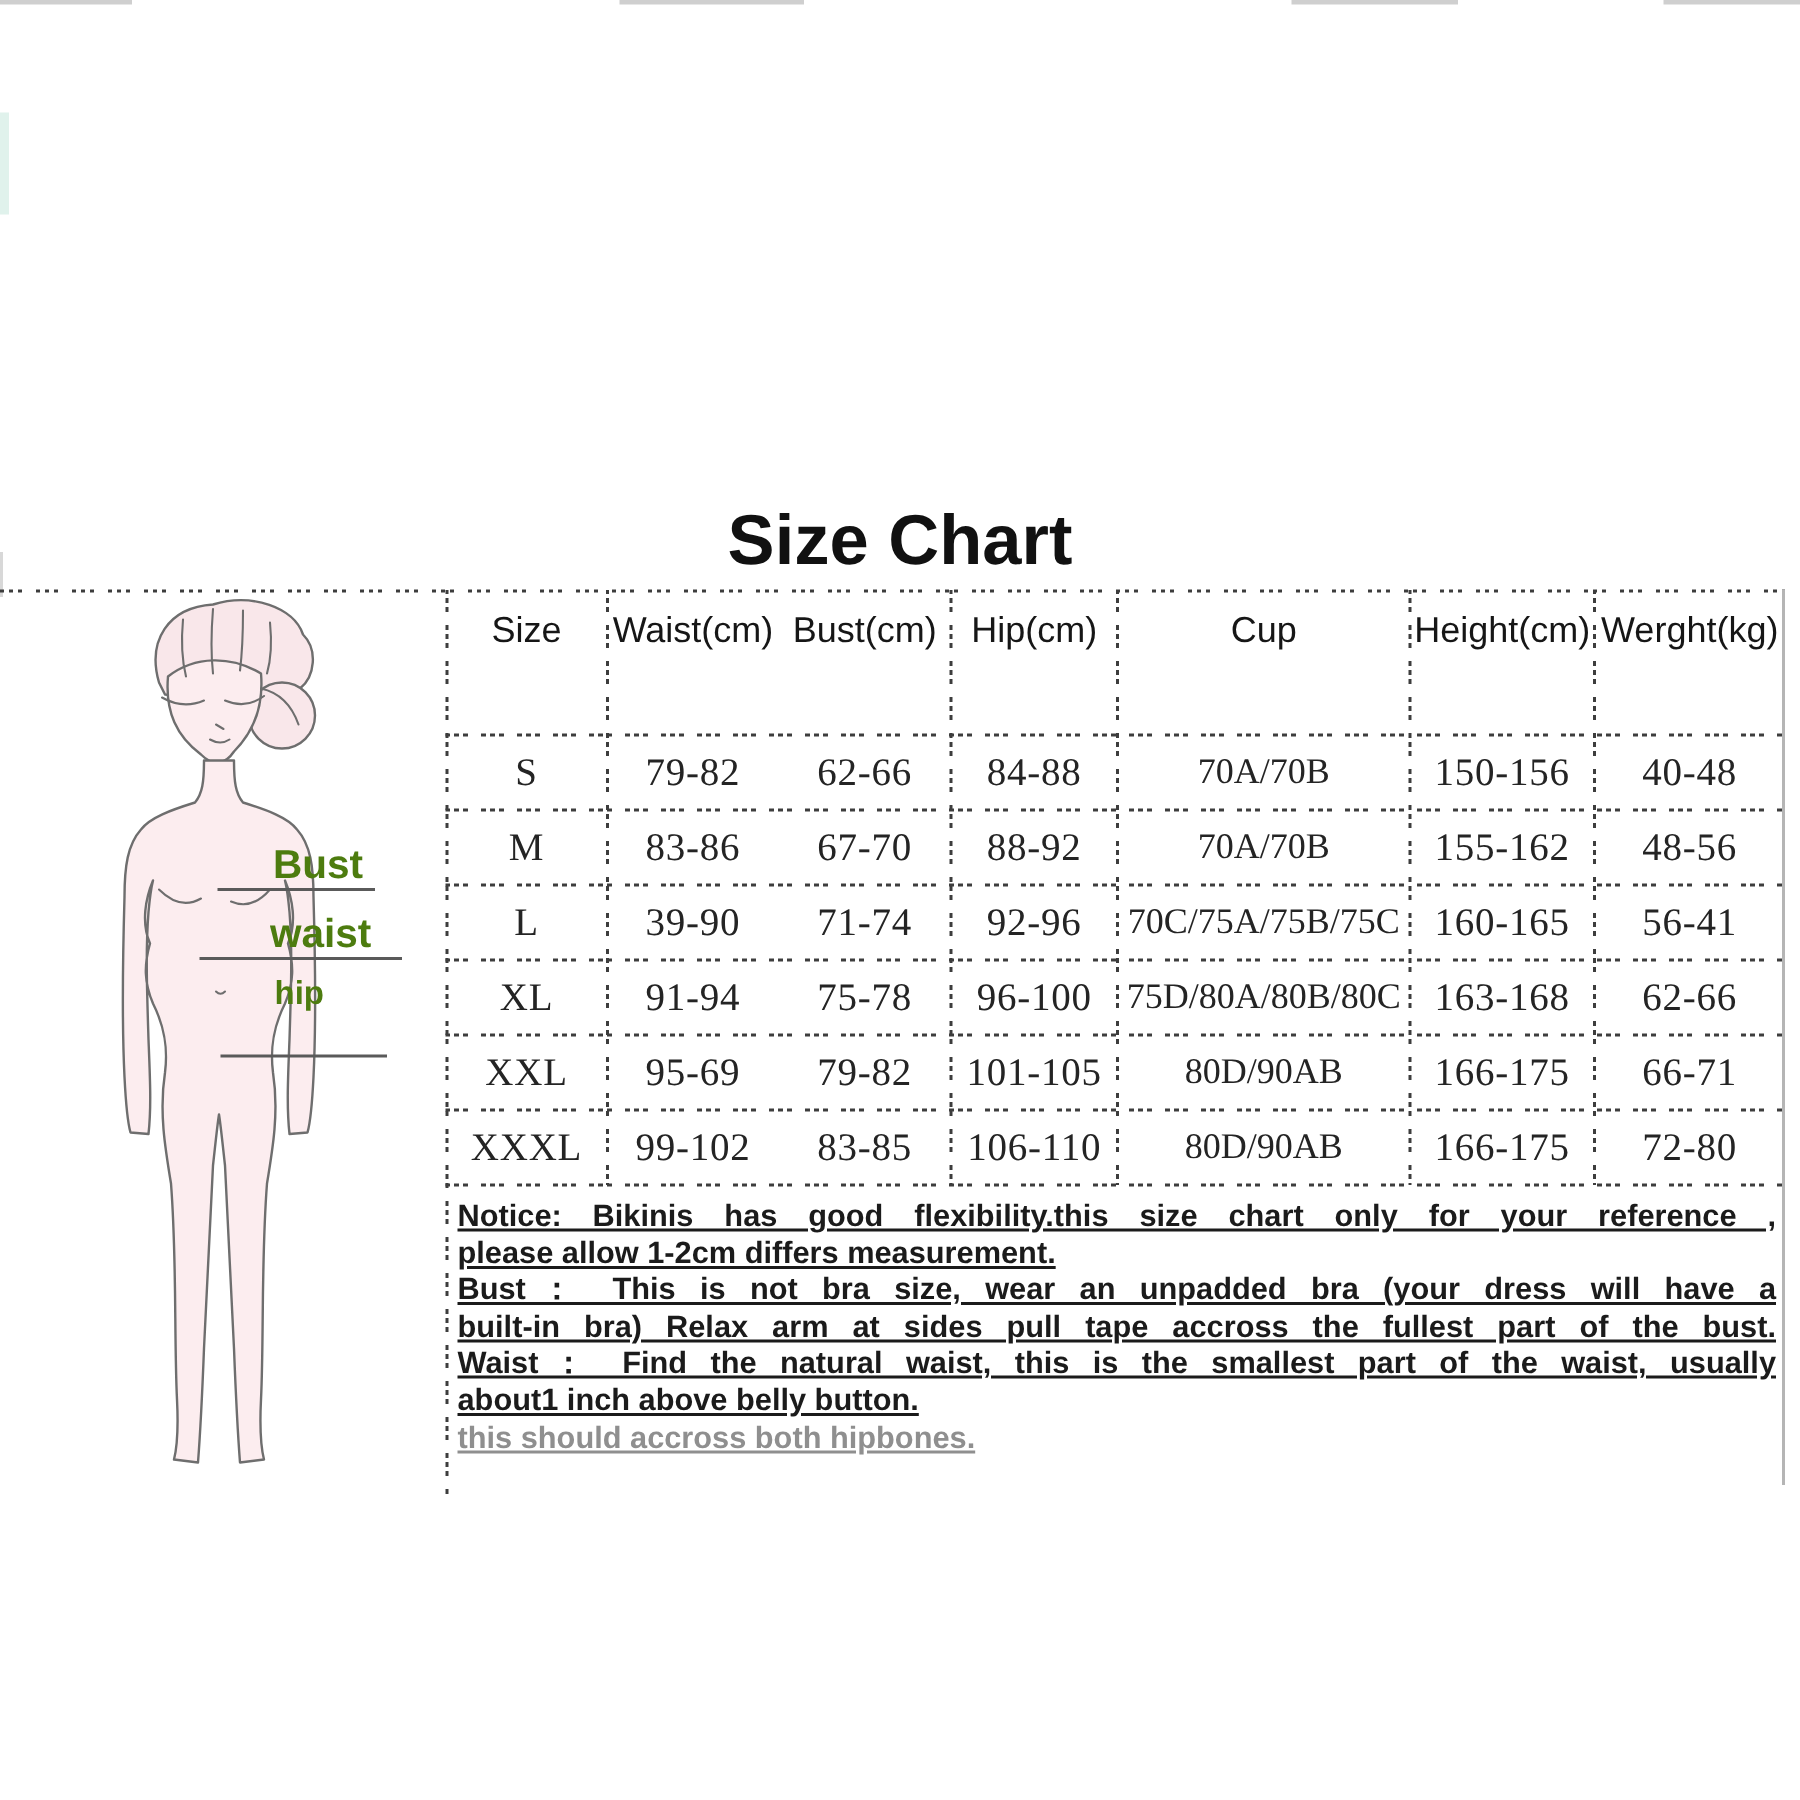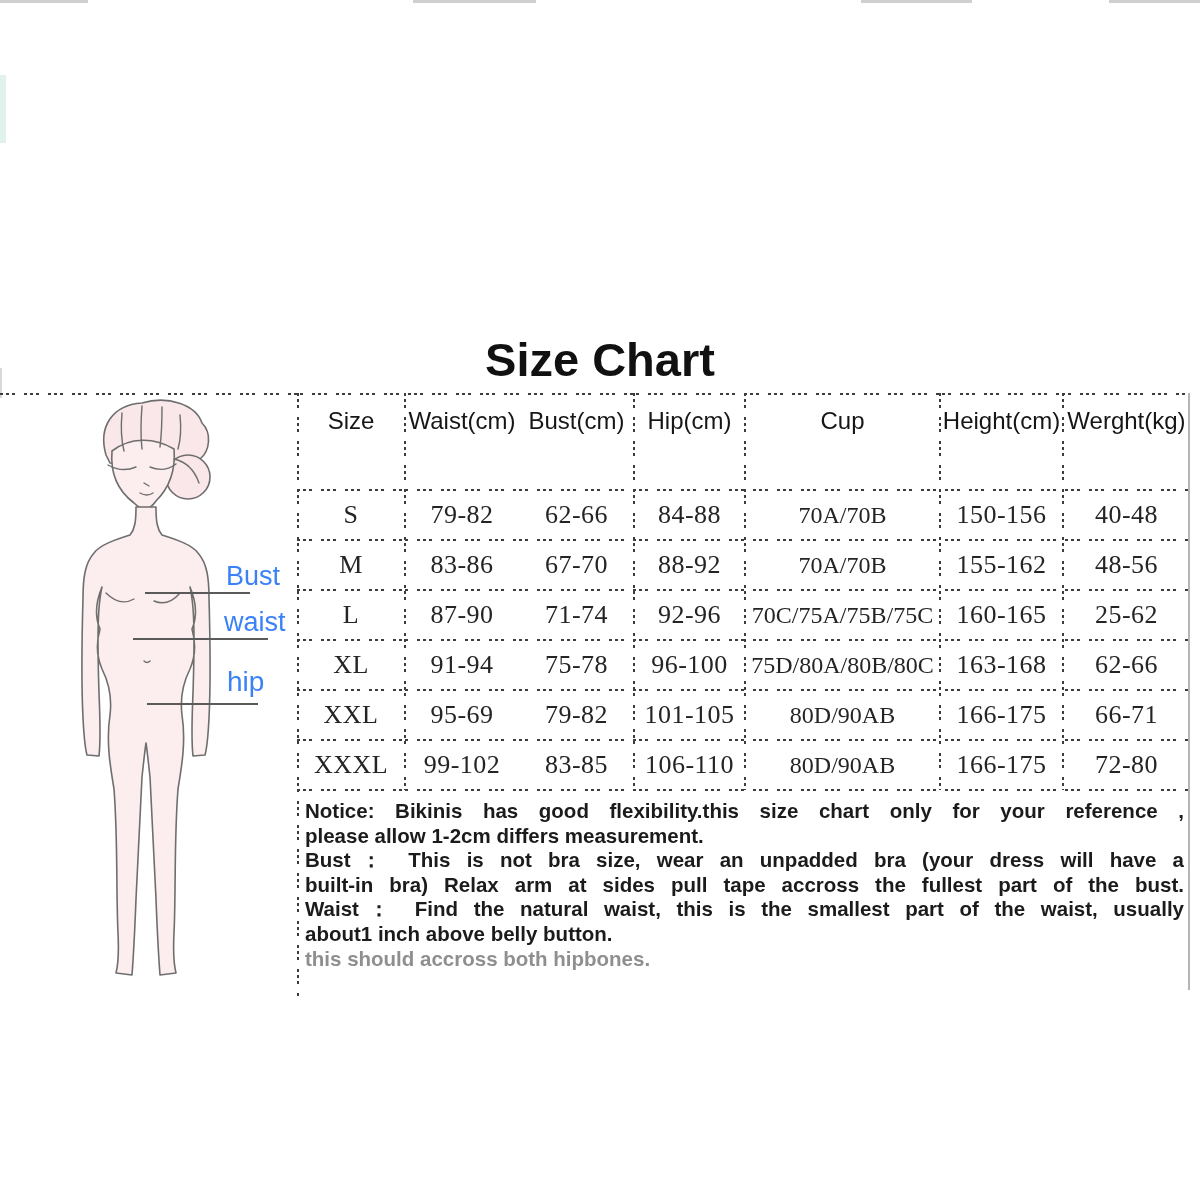--- a/index.html
+++ b/index.html
@@ -29,30 +29,30 @@
   .cells{position:absolute;left:0;top:0;width:893px;height:397px;display:grid;
          grid-template-columns:108px 114px 115px 111px 195px 123px 127px;
          grid-template-rows:97px 50px 50px 50px 50px 50px 50px;}
   .hcell{display:flex;justify-content:center;align-items:flex-start;padding-top:14px;
          font-weight:normal;font-size:24px;color:#161616;}
   .dcell{display:flex;justify-content:center;align-items:center;
          font-family:"Liberation Serif",serif;font-size:26px;letter-spacing:.5px;color:#242424;}
   .dcell.cup{font-size:24px;letter-spacing:0;}
   
   .notice{position:absolute;left:0;top:397px;width:893px;padding:9px 6px 0 8px;box-sizing:border-box;}
-  .nline{font-weight:bold;font-size:20.5px;line-height:24.6px;color:#1b1b1b;white-space:normal;}
+  .nline{font-weight:bold;font-size:20.5px;line-height:24.6px;color:#1b1b1b;white-space:normal;text-decoration:underline;}
   .nline.j{text-align:justify;text-align-last:justify;}
   .nline.gray{color:#8f8f8f;}
   
   .figure-area{position:absolute;left:50px;top:393px;width:280px;height:600px;}
   .pointer-line{position:absolute;height:2px;background:#5a5a5a;}
-  .fig-label{position:absolute;font-weight:normal;color:#3b82f6;margin-left:44px;}
+  .fig-label{position:absolute;font-weight:bold;color:#4d7c0f;}
   .lbl-bust{left:132px;top:168px;font-size:27px;}
   .lbl-waist{left:130px;top:214px;font-size:27px;text-align:center;}
-  .lbl-hip{left:133px;top:273px;font-size:28px;}
+  .lbl-hip{left:133px;top:256px;font-size:22px;}
   .pl-bust{left:95px;top:199px;width:105px;}
   .pl-waist{left:83px;top:245px;width:135px;}
   .pl-hip{left:97px;top:310px;width:111px;}
 </style>
 </head>
 <body>
 
 <div class="canvas">
 
   <div class="top-dash" style="left:0;width:88px"></div>
@@ -181,26 +181,26 @@
 
       <div class="dcell">M</div>
       <div class="dcell">83-86</div>
       <div class="dcell">67-70</div>
       <div class="dcell">88-92</div>
       <div class="dcell cup">70A/70B</div>
       <div class="dcell">155-162</div>
       <div class="dcell">48-56</div>
 
       <div class="dcell">L</div>
-      <div class="dcell">87-90</div>
+      <div class="dcell">39-90</div>
       <div class="dcell">71-74</div>
       <div class="dcell">92-96</div>
       <div class="dcell cup">70C/75A/75B/75C</div>
       <div class="dcell">160-165</div>
-      <div class="dcell">25-62</div>
+      <div class="dcell">56-41</div>
 
       <div class="dcell">XL</div>
       <div class="dcell">91-94</div>
       <div class="dcell">75-78</div>
       <div class="dcell">96-100</div>
       <div class="dcell cup">75D/80A/80B/80C</div>
       <div class="dcell">163-168</div>
       <div class="dcell">62-66</div>
 
       <div class="dcell">XXL</div>

